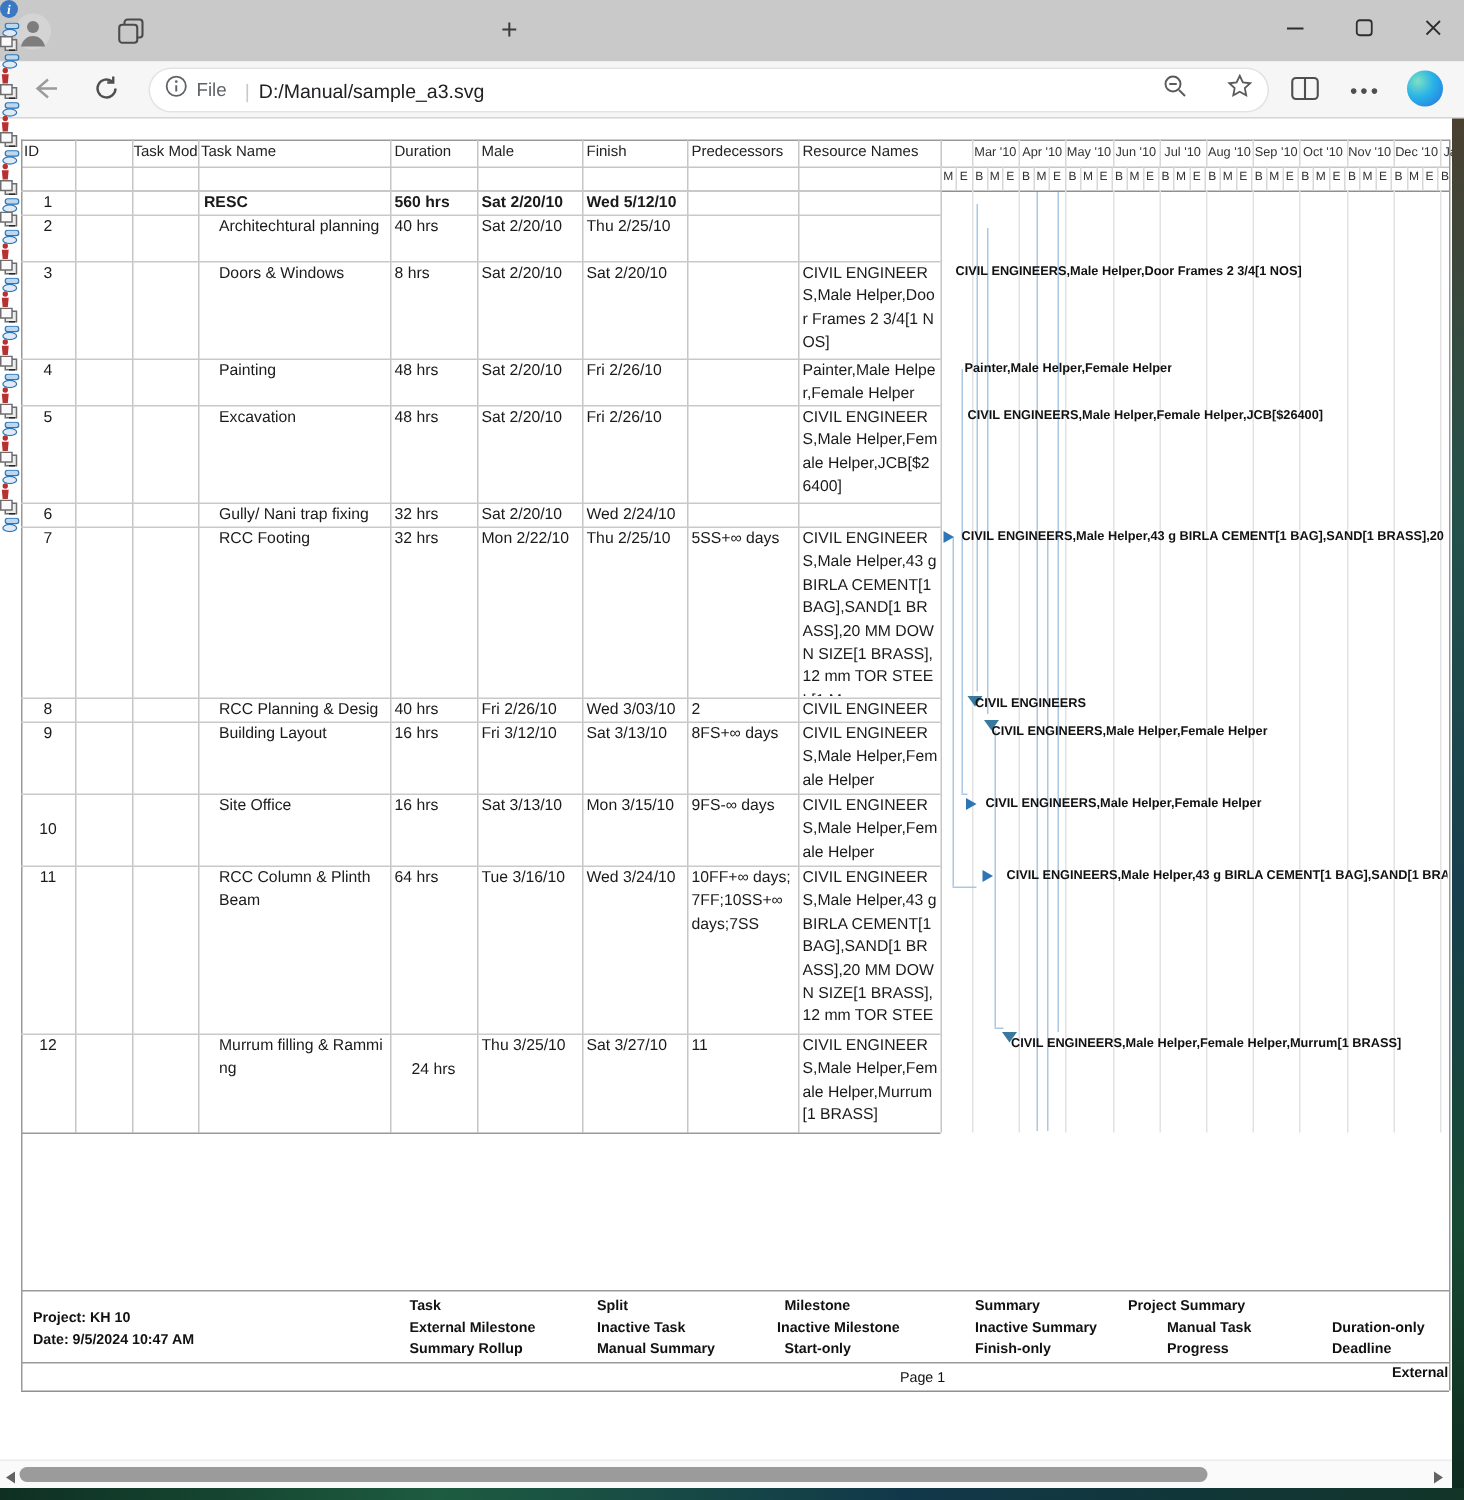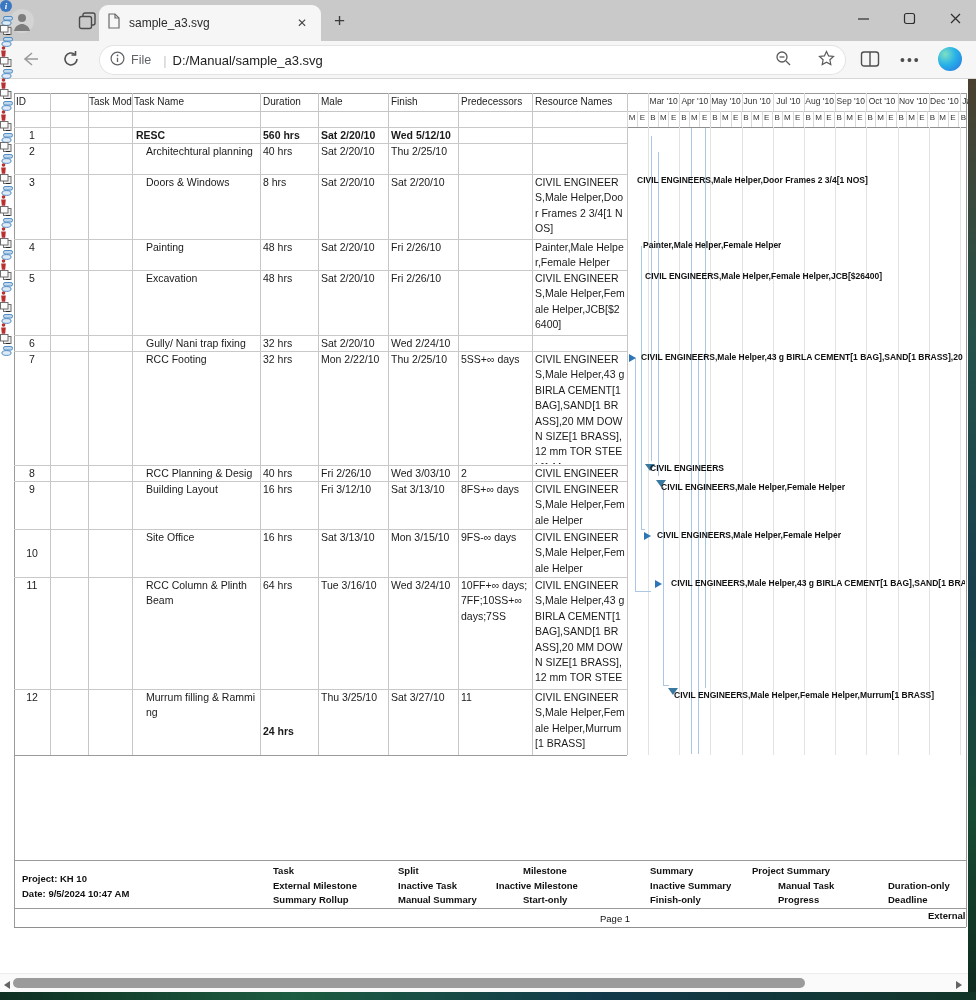--- a/index.html
+++ b/index.html
@@ -48,30 +48,20 @@
     <svg width="24" height="24" viewBox="0 0 24 24">
         <circle cx="12" cy="9" r="4" fill="#7d7d7d"></circle>
         <path d="M4 22c1-5 5-7 8-7s7 2 8 7z" fill="#7d7d7d"></path>
       </svg>
   </div>
   <div class="abs" style="left:78px;top:12px;">
     <svg width="19" height="18" viewBox="0 0 19 18" fill="none" stroke="#4b4b4b" stroke-width="1.4">
       <rect x="5" y="1" width="12" height="12" rx="2"></rect>
         <rect x="1.5" y="4.5" width="12" height="12" rx="2" fill="#c9c9c9"></rect>
       </svg>
-  </div>
-  <div id="tab" class="abs">
-    <span>
-      <svg width="14" height="16" viewBox="0 0 14 16" fill="none" stroke="#6a6a6a" stroke-width="1.2">
-        <path d="M2 1h6l4 4v10H2z"></path>
-          <path d="M8 1v4h4"></path>
-        </svg>
-    </span>
-    <span class="tabtitle">sample_a3.svg</span>
-    <span class="tclose">✕</span>
   </div>
   <div id="newtab" class="abs">+</div>
   <div class="abs winbtn" style="left:848px;">
     <svg width="13" height="13" viewBox="0 0 13 13">
         <line x1="1" y1="7" x2="12" y2="7" stroke="#2e2e2e" stroke-width="1.2"></line>
       </svg>
   </div>
   <div class="abs winbtn" style="left:894px;">
     <svg width="13" height="13" viewBox="0 0 13 13" fill="none">
         <rect x="1.5" y="1.5" width="10" height="10" rx="2" stroke="#2e2e2e" stroke-width="1.2"></rect>
@@ -478,21 +468,21 @@
     <div style="left: 62px; top: 692px; width: 12px; height: 11px;"><svg width="12" height="11" viewBox="0 0 12 11" fill="none">
         <rect x="3.5" y="2.5" width="7.5" height="7" fill="#ededed" stroke="#6e6e6e"></rect>
         <rect x="0.5" y="0.5" width="7.5" height="6.5" fill="#fafafa" stroke="#6e6e6e"></rect>
         <path d="M6 9.5h4" stroke="#2a2a2a"></path>
       </svg></div>
     <div style="left: 100px; top: 692px; width: 14px; height: 10px;"><svg width="14" height="10" viewBox="0 0 14 10">
         <rect x="3.5" y="0.5" width="9" height="3.6" rx="1.6" fill="#bdd7ee" stroke="#2e75b6" stroke-width="0.8"></rect>
         <ellipse cx="6.5" cy="7" rx="4.6" ry="2.4" fill="#deebf7" stroke="#2e75b6" stroke-width="0.8"></ellipse>
       </svg></div>
     <div class="cell wrapcell" style="left: 146px; top: 690px; width: 110px; height: 64px; font-weight: 400;">Murrum filling &amp; Ramming</div>
-    <div class="cell" style="left: 263px; top: 724px; width: 52px; font-weight: 700;">24 hrs</div>
+    <div class="cell" style="left: 263px; top: 706px; width: 52px; font-weight: 400; text-align: center;">24 hrs</div>
     <div class="cell" style="left: 321px; top: 690px; width: 64px; font-weight: 400;">Thu 3/25/10</div>
     <div class="cell" style="left: 391px; top: 690px; width: 64px; font-weight: 400;">Sat 3/27/10</div>
     <div class="cell wrapcell" style="left: 461px; top: 690px; width: 68px; height: 64px;">11</div>
     <div class="cell wrapcell" style="left: 535px; top: 690px; width: 90px; height: 64px;">CIVIL ENGINEERS,Male Helper,Female Helper,Murrum[1 BRASS]</div>
     <div class="vline" style="left: 651px; top: 136px; width: 1px; height: 325px; background: rgb(170, 199, 228);"></div>
     <div class="vline" style="left: 658px; top: 152px; width: 1px; height: 324px; background: rgb(170, 199, 228);"></div>
     <div class="vline" style="left: 635px; top: 358px; width: 1px; height: 233px; background: rgb(170, 199, 228);"></div>
     <div class="vline" style="left: 641px; top: 246px; width: 1px; height: 283px; background: rgb(170, 199, 228);"></div>
     <div class="vline" style="left: 663px; top: 487px; width: 1px; height: 198px; background: rgb(170, 199, 228);"></div>
     <div class="vline" style="left: 691px; top: 128px; width: 1px; height: 626px; background: rgb(170, 199, 228);"></div>
@@ -521,21 +511,21 @@
     <div class="hline" style="left: 14px; top: 927px; width: 952px; height: 1px; background: rgb(143, 143, 143);"></div>
     <div class="legtxt" style="left: 22px; top: 873px;">Project: KH 10</div>
     <div class="legtxt" style="left: 22px; top: 888px;">Date: 9/5/2024 10:47 AM</div>
     <div class="legtxt" style="left: 273px; top: 865px;">Task</div>
     <div class="legtxt" style="left: 273px; top: 879.5px;">External Milestone</div>
     <div class="legtxt" style="left: 273px; top: 894px;">Summary Rollup</div>
     <div class="legtxt" style="left: 398px; top: 865px;">Split</div>
     <div class="legtxt" style="left: 398px; top: 879.5px;">Inactive Task</div>
     <div class="legtxt" style="left: 398px; top: 894px;">Manual Summary</div>
     <div class="legtxt" style="left: 523px; top: 865px;">Milestone</div>
-    <div class="legtxt" style="left: 496px; top: 879.5px;">Inactive Milestone</div>
+    <div class="legtxt" style="left: 518px; top: 879.5px;">Inactive Milestone</div>
     <div class="legtxt" style="left: 523px; top: 894px;">Start-only</div>
     <div class="legtxt" style="left: 650px; top: 865px;">Summary</div>
     <div class="legtxt" style="left: 650px; top: 879.5px;">Inactive Summary</div>
     <div class="legtxt" style="left: 650px; top: 894px;">Finish-only</div>
     <div class="legtxt" style="left: 752px; top: 865px;">Project Summary</div>
     <div class="legtxt" style="left: 778px; top: 879.5px;">Manual Task</div>
     <div class="legtxt" style="left: 778px; top: 894px;">Progress</div>
     <div class="legtxt" style="left: 888px; top: 910px; padding-left: 40px;">External Tasks</div>
     <div class="legtxt" style="left: 888px; top: 879.5px;">Duration-only</div>
     <div class="legtxt" style="left: 888px; top: 894px;">Deadline</div>

